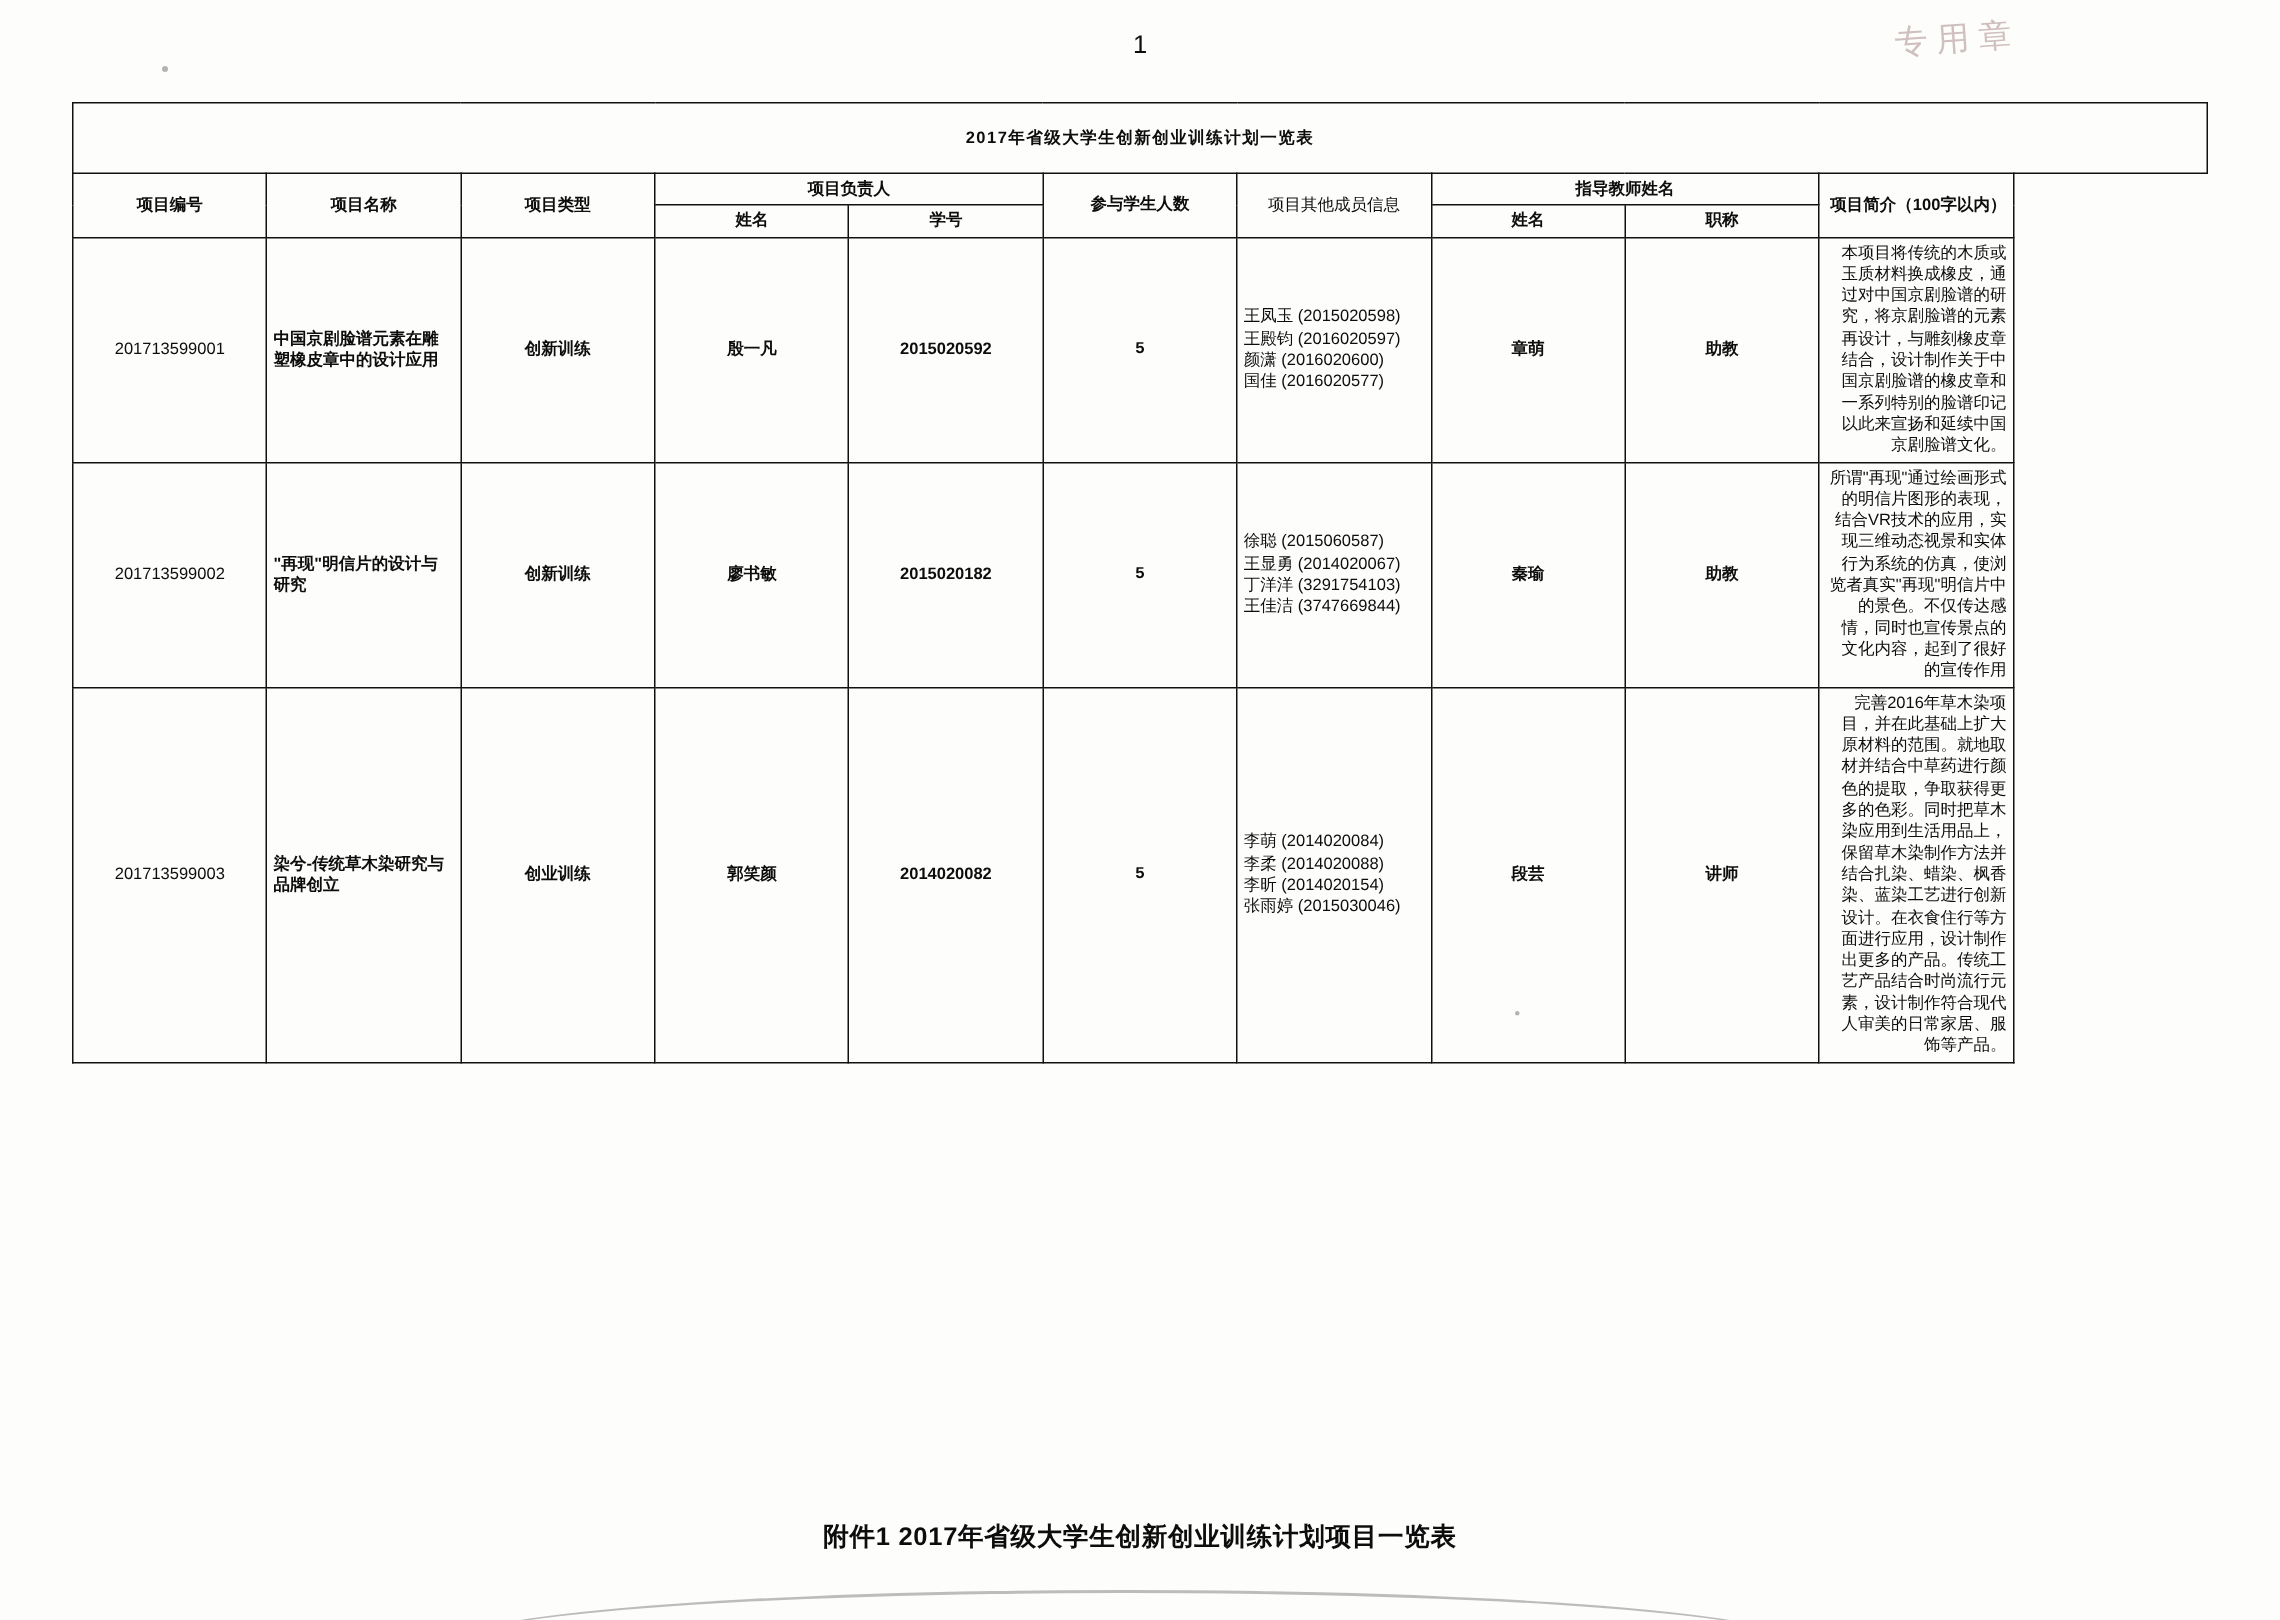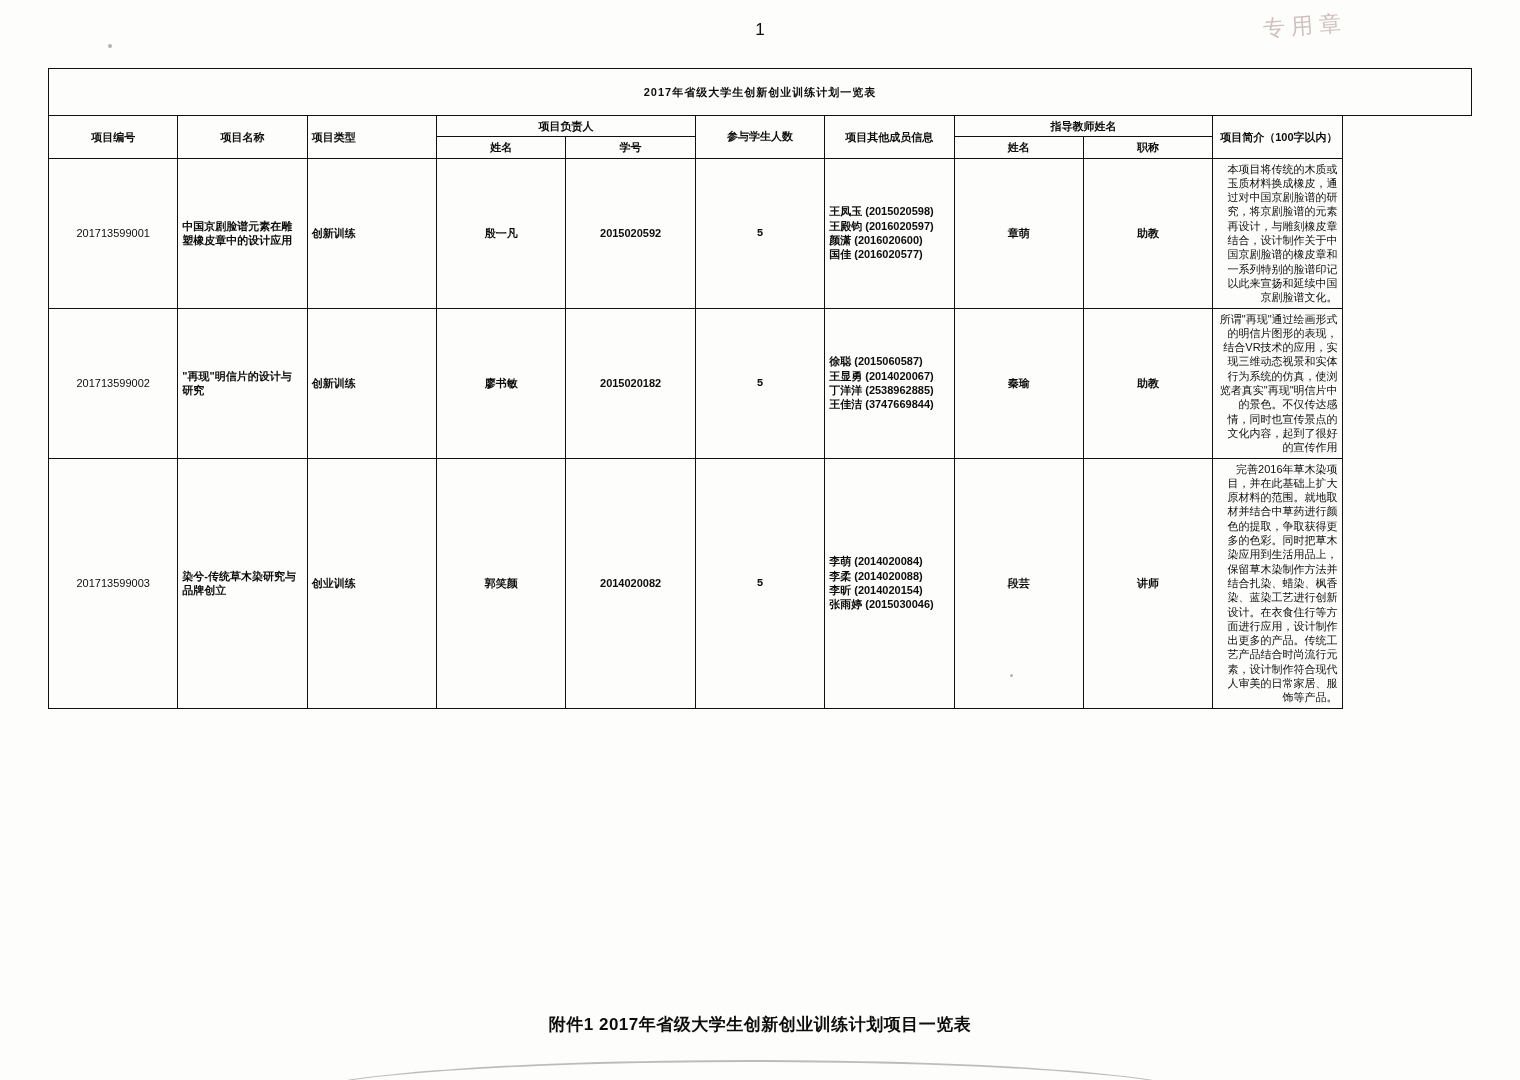--- a/index.html
+++ b/index.html
@@ -75,25 +75,25 @@
     font-family: "Liberation Sans", sans-serif;
   }
   .hdr {
     text-align: center;
     font-weight: bold;
     font-size: 16px;
     font-family: "Liberation Sans", sans-serif;
   }
   .c-num    { width: 148px; text-align: center; font-family: "Liberation Sans", sans-serif; font-size: 15px; margin-left: 47px; }
   .c-name   { width: 208px; text-align: left; padding-left: 8px; font-weight: bold; font-size: 16px; font-family: "Liberation Sans", sans-serif; margin-left: 24px; }
-  .c-type   { width: 98px; text-align: left; font-weight: bold; font-size: 16px; font-family: "Liberation Sans", sans-serif;}
+  .c-type   { width: 98px; text-align: center; font-weight: bold; font-size: 16px; font-family: "Liberation Sans", sans-serif;}
   .c-leader { width: 86px; text-align: center; font-weight: bold; font-size: 16px; font-family: "Liberation Sans", sans-serif;}
   .c-sid    { width: 136px; text-align: center; font-family: "Liberation Sans", sans-serif; font-weight: bold; font-size: 16px;}
   .c-count  { width: 80px; text-align: center; font-family: Liberation Mono, monospace; font-weight: bold; font-size: 16px;}
-  .c-members{ width: 186px; text-align: left; padding-left: 10px; font-family: "Liberation Sans", sans-serif; font-size: 14px; font-weight: bold;}
+  .c-members{ width: 186px; text-align: left; padding-left: 10px; font-family: "Liberation Sans", sans-serif; font-size: 14px; font-weight: normal;}
   .c-tname  { width: 78px; text-align: center; font-weight: bold; font-size: 15px; font-family: "Liberation Sans", sans-serif;}
   .c-title  { width: 66px; text-align: center; font-weight: bold; font-size: 15px; font-family: "Liberation Sans", sans-serif;}
   .c-desc   { text-align: right; padding: 4px 6px; font-size: 14.5px; line-height: 1.36; font-family: "Liberation Sans", sans-serif; }
   .members-list div { white-space: nowrap; }
   .footer-note {
     position: absolute;
     bottom: 44px;
     left: 0;
     width: 1520px;
     text-align: center;
@@ -169,21 +169,21 @@
         <td class="c-num">201713599002</td>
         <td class="c-name">"再现"明信片的设计与研究</td>
         <td class="c-type">创新训练</td>
         <td class="c-leader">廖书敏</td>
         <td class="c-sid">2015020182</td>
         <td class="c-count">5</td>
         <td class="c-members">
           <div class="members-list">
             <div>徐聪 (2015060587)</div>
             <div>王显勇 (2014020067)</div>
-            <div>丁洋洋 (2538962885)</div>
+            <div>丁洋洋 (3291754103)</div>
             <div>王佳洁 (3747669844)</div>
           </div>
         </td>
         <td class="c-tname">秦瑜</td>
         <td class="c-title">助教</td>
         <td class="c-desc">所谓"再现"通过绘画形式的明信片图形的表现，结合VR技术的应用，实现三维动态视景和实体行为系统的仿真，使浏览者真实"再现"明信片中的景色。不仅传达感情，同时也宣传景点的文化内容，起到了很好的宣传作用</td>
       </tr>
 
       <tr style="height:180px;">
         <td class="c-num">201713599003</td>

